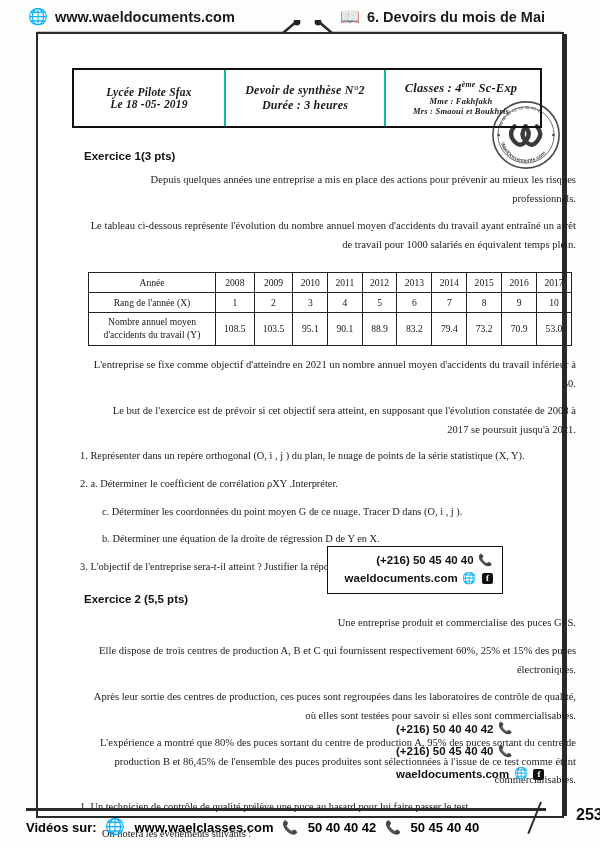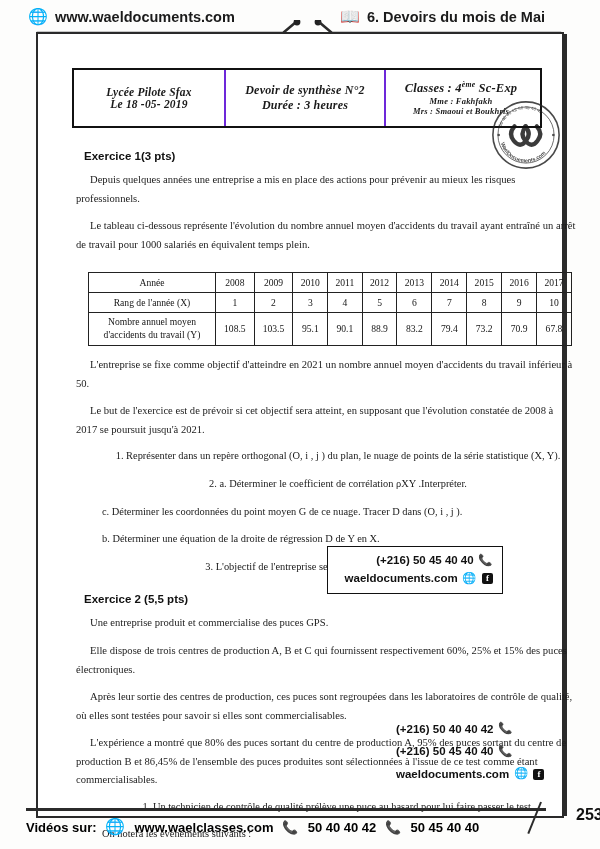--- a/index.html
+++ b/index.html
@@ -33,21 +33,21 @@
   .frame::after{
     content:"";position:absolute;right:-5px;top:0;bottom:0;width:3px;background:#2b2b2b;
   }
 
   
   .hdrbox{
     position:absolute;left:72px;top:68px;width:466px;height:56px;
     border:2px solid #111;display:flex;
   }
   .hdrcell{
-    position:relative;border-right:2px solid #6d28d9;
+    position:relative;border-right:2px solid #14b8a6;
     display:flex;flex-direction:column;align-items:center;justify-content:center;
     padding:2px 6px;box-sizing:border-box;
   }
   .hdrcell:last-child{border-right:none;}
   .c1{width:152px;}
   .c2{width:160px;}
   .c3{width:150px;}
   .hline{font-style:italic;font-weight:bold;font-size:11.5px;white-space:nowrap;
          font-family:"Liberation Serif", serif;letter-spacing:.2px;}
   .c1 .hline{font-size:11.5px;font-weight:bold;}
@@ -64,23 +64,24 @@
 
   
   .content{position:absolute;left:76px;top:150px;width:500px;}
   .exheading{
     font-family:"Liberation Sans", sans-serif;font-weight:bold;font-size:11.5px;
     margin:0 0 9px 8px;color:#111;
   }
   p.txt{
     margin:0 0 9px 0;font-size:10.6px;line-height:1.75;color:#1c1c1c;
     font-family:"Liberation Serif", serif;
+    text-align:right;
   }
   p.ind{text-indent:14px;}
-  .q{margin:0 0 11px 24px;font-size:10.4px;line-height:1.6;text-align:center;}
+  .q{margin:0 0 11px 4px;font-size:10.4px;line-height:1.6;}
   .q2{margin:0 0 11px 26px;font-size:10.4px;line-height:1.6;}
 
   
   table.data{
     border-collapse:collapse;margin:18px 0 10px 12px;width:484px;
     font-size:9.6px;font-family:"Liberation Serif", serif;
   }
   table.data td{
     border:1.2px solid #222;text-align:center;padding:2px 1px;height:15px;
     color:#151515;
@@ -222,21 +223,21 @@
           <td class="lbl tall">Nombre annuel moyen d'accidents du travail (Y)</td>
           <td class="tall">108.5</td>
           <td class="tall">103.5</td>
           <td class="tall">95.1</td>
           <td class="tall">90.1</td>
           <td class="tall">88.9</td>
           <td class="tall">83.2</td>
           <td class="tall">79.4</td>
           <td class="tall">73.2</td>
           <td class="tall">70.9</td>
-          <td class="tall">67.8</td>
+          <td class="tall">53.0</td>
         </tr>
       </tbody>
     </table>
 
     <p class="txt ind">L'entreprise se fixe comme objectif d'atteindre en 2021 un nombre annuel moyen d'accidents du travail inférieur à 50.</p>
     <p class="txt ind">Le but de l'exercice est de prévoir si cet objectif sera atteint, en supposant que l'évolution constatée de 2008 à 2017 se poursuit jusqu'à 2021.</p>
 
     <p class="q">1. Représenter dans un repère orthogonal (O, i , j ) du plan, le nuage de points de la série statistique (X, Y).</p>
     <p class="q">2. a. Déterminer le coefficient de corrélation ρXY .Interpréter.</p>
     <p class="q2">c. Déterminer les coordonnées du point moyen G de ce nuage. Tracer D dans (O, i , j ).</p>

